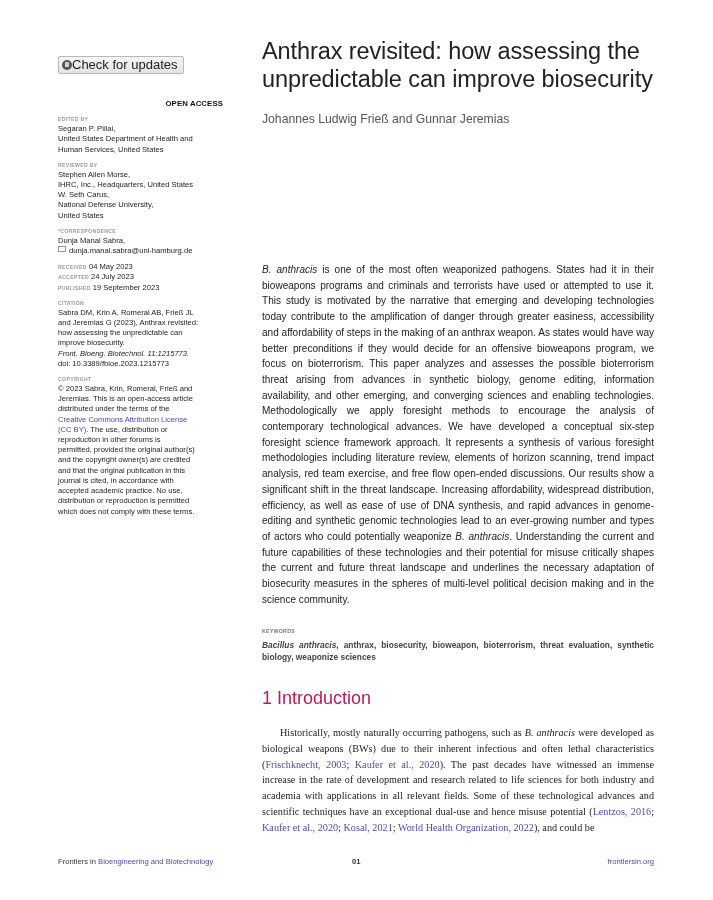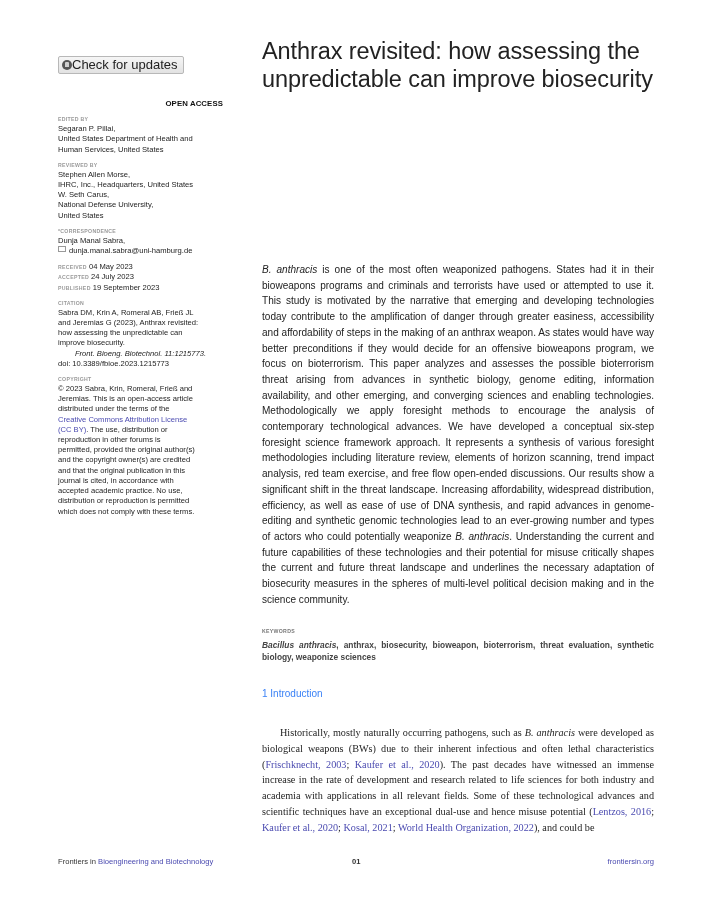--- a/index.html
+++ b/index.html
@@ -11,31 +11,31 @@
   .cfu-icon { width:10px; height:10px; border-radius:50%; background:#555; position:relative; display:inline-block; }
   .cfu-icon::after { content:""; position:absolute; left:3px; top:2px; width:4px; height:5px; background:#cfcfcf; border-radius:1px 1px 0 0; }
   .oa { margin-top:25px; font-weight:bold; font-size:7.8px; letter-spacing:0.1px; color:#111;text-align:right; }
   .label { font-size:5.2px; font-weight:bold; color:#9a9a9a; letter-spacing:0.3px; text-transform:uppercase; margin-top:6px; line-height:9px; }
   .block { margin:0; }
   .block div { white-space:nowrap; }
   .inline-label { font-size:5.2px; font-weight:bold; color:#9a9a9a; letter-spacing:0.3px; text-transform:uppercase; margin-right:2px; }
   .dates { margin-top:6px; }
   .mail-icon { display:inline-block; width:6px; height:4px; border:0.7px solid #999; margin-right:3px; vertical-align:1px; position:relative; }
   .link { color:#4a4ab0; }
-  .it { font-style:italic;text-align:center; }
+  .it { font-style:italic; }
 
   
   .main { position:absolute; left:262px; top:37px; width:392px; }
   .title { font-size:23.5px; line-height:28px; color:#222; font-weight:normal; margin:0; letter-spacing:-0.1px; }
   .authors { margin-top:17px; font-size:12.2px; line-height:19px; color:#555; }
   .affil { margin-top:7px; font-size:7.4px; line-height:10.5px; color:#555; }
   .abstract { position:absolute; left:262px; top:262px; width:392px; font-size:10.05px; line-height:15.7px; color:#222; text-align:justify; }
   .keywords-label { position:absolute; left:262px; top:628px; font-size:5.2px; font-weight:bold; color:#777; letter-spacing:0.3px; }
   .keywords { position:absolute; left:262px; top:640px; width:392px; font-size:8.4px; line-height:11.5px; color:#444; font-weight:bold; text-align:justify; }
-  .sec-head { position:absolute; left:262px; top:688px; font-size:10px; color:#3b82f6; }
+  .sec-head { position:absolute; left:262px; top:688px; font-size:18px; color:#be185d; }
   .intro { position:absolute; left:262px; top:725px; width:392px; font-family:"Liberation Serif", serif; font-size:10.2px; line-height:15.8px; color:#222; text-align:justify; text-indent:18px; }
 
   
   .footer { position:absolute; top:857px; left:58px; width:596px; font-size:7.6px; color:#333; }
   .footer .left { position:absolute; left:0; }
   .footer .center { position:absolute; left:294px; font-weight:bold; }
   .footer .right { position:absolute; right:0; color:#4a4ab0; }
 </style>
 </head>
 <body>
@@ -100,20 +100,21 @@
     <div>journal is cited, in accordance with</div>
     <div>accepted academic practice. No use,</div>
     <div>distribution or reproduction is permitted</div>
     <div>which does not comply with these terms.</div>
   </div>
 </div>
 
 <div class="main">
   <h1 class="title">Anthrax revisited: how assessing the unpredictable can improve biosecurity</h1>
   <div class="authors">
+    <div>Johannes Ludwig Frieß and Gunnar Jeremias</div>
   </div>
 </div>
 
 <div class="abstract"><i>B. anthracis</i><span> is one of the most often weaponized pathogens. States had it in their bioweapons programs and criminals and terrorists have used or attempted to use it. This study is motivated by the narrative that emerging and developing technologies today contribute to the amplification of danger through greater easiness, accessibility and affordability of steps in the making of an anthrax weapon. As states would have way better preconditions if they would decide for an offensive bioweapons program, we focus on bioterrorism. This paper analyzes and assesses the possible bioterrorism threat arising from advances in synthetic biology, genome editing, information availability, and other emerging, and converging sciences and enabling technologies. Methodologically we apply foresight methods to encourage the analysis of contemporary technological advances. We have developed a conceptual six-step foresight science framework approach. It represents a synthesis of various foresight methodologies including literature review, elements of horizon scanning, trend impact analysis, red team exercise, and free flow open-ended discussions. Our results show a significant shift in the threat landscape. Increasing affordability, widespread distribution, efficiency, as well as ease of use of DNA synthesis, and rapid advances in genome-editing and synthetic genomic technologies lead to an ever-growing number and types of actors who could potentially weaponize </span><i>B. anthracis</i><span>. Understanding the current and future capabilities of these technologies and their potential for misuse critically shapes the current and future threat landscape and underlines the necessary adaptation of biosecurity measures in the spheres of multi-level political decision making and in the science community.</span></div>
 
 <div class="keywords-label">KEYWORDS</div>
 <div class="keywords"><i>Bacillus anthracis</i><span>, anthrax, biosecurity, bioweapon, bioterrorism, threat evaluation, synthetic biology, weaponize sciences</span></div>
 
 <div class="sec-head">1 Introduction</div>
 

